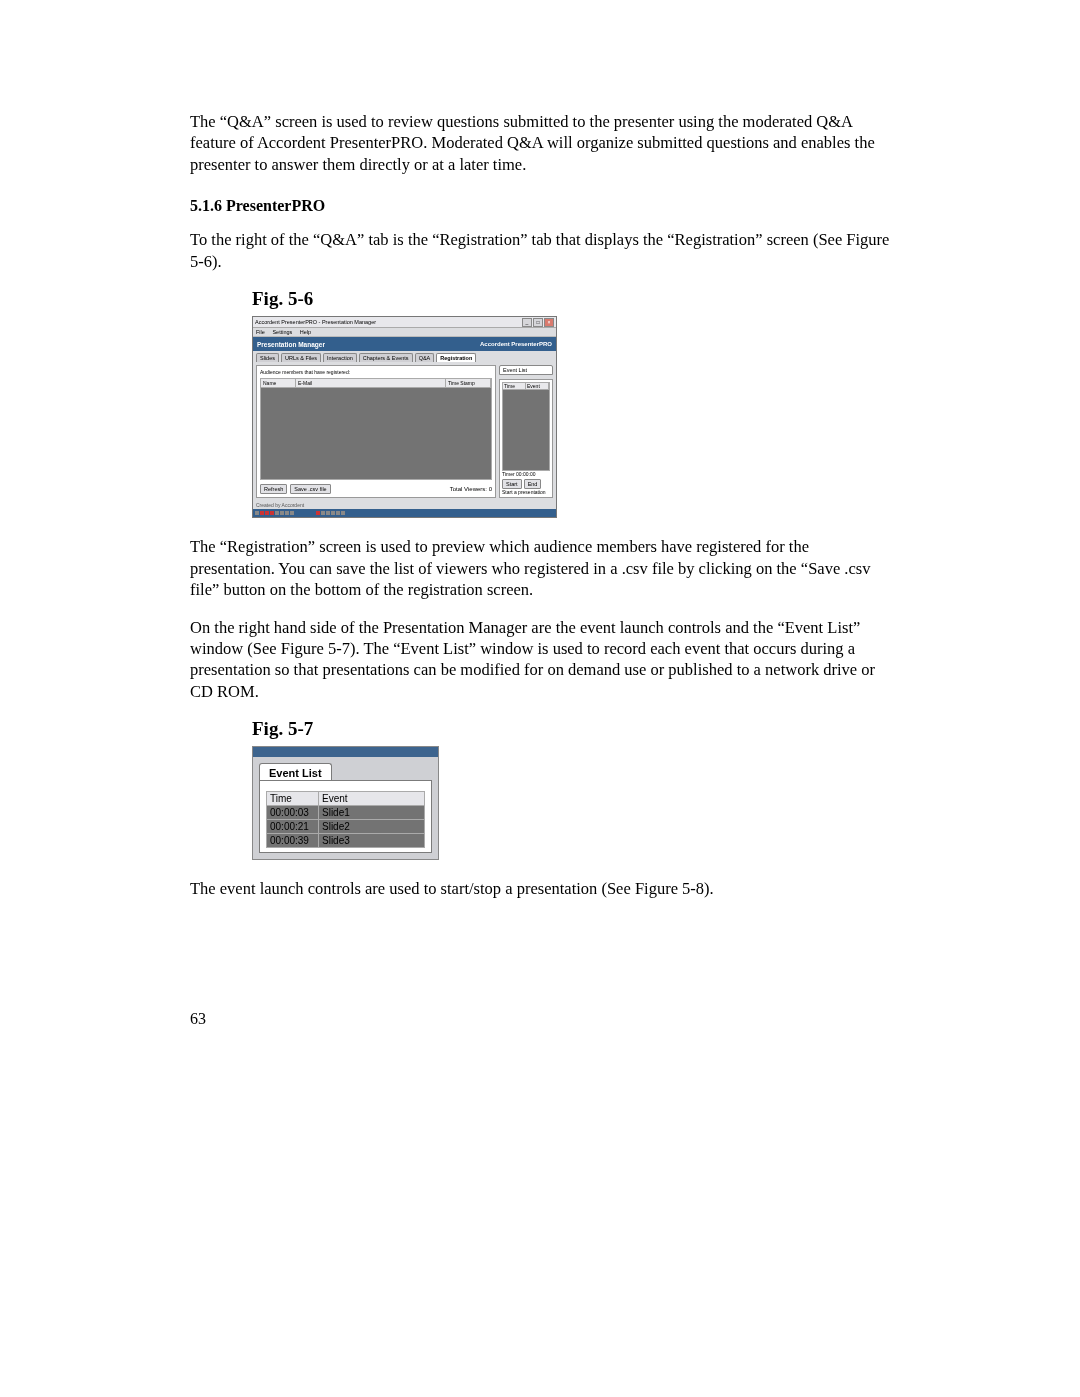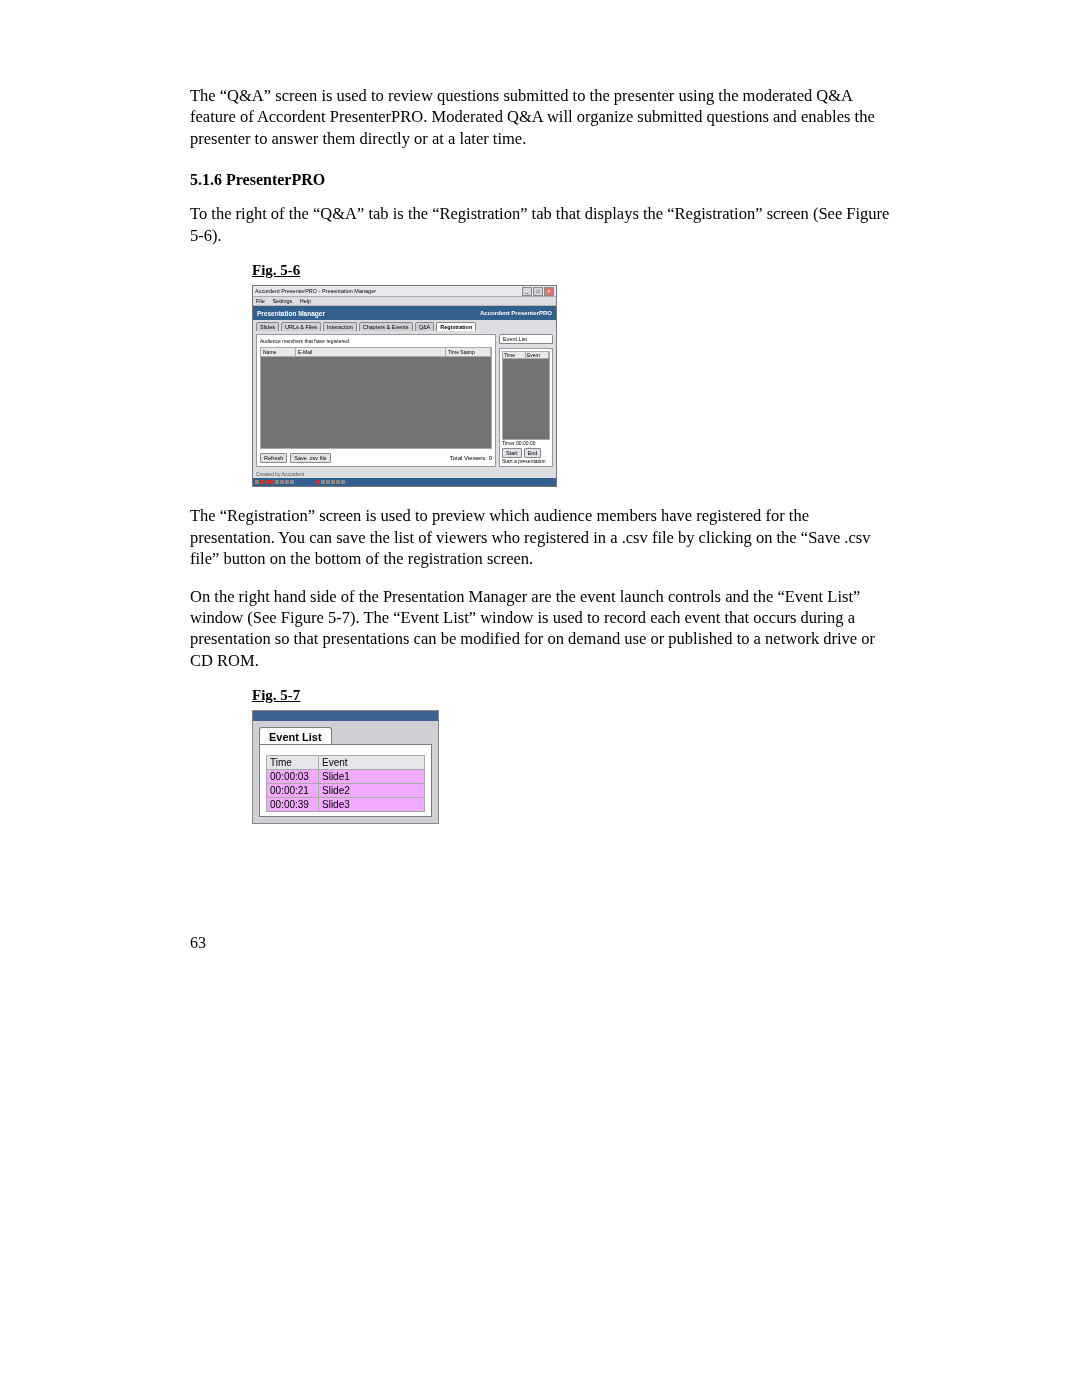--- a/index.html
+++ b/index.html
@@ -6,39 +6,38 @@
     margin: 0;
     padding: 0;
     background: #fff;
     font-family: "Times New Roman", Times, serif;
     font-size: 16px;
     color: #000;
     width: 1080px;
   }
   .page {
     width: 700px;
-    margin: 16px auto;
-    padding-top: 69px;
+    margin: 0 auto;
+    padding-top: 111px;
     padding-bottom: 60px;
   }
   p.body {
     font-size: 16.5px;
     line-height: 1.3;
     margin: 0 0 16px 0;
   }
   h3.section {
     font-size: 16px;
     font-weight: bold;
     margin: 22px 0 14px 0;
   }
   .fig-label {
-    font-size: 15px;
+    font-size: 19px;
     font-weight: bold;
     margin: 10px 0 6px 62px;
-    text-decoration: underline;
   }
   .page-num {
     font-size: 16px;
     margin-top: 110px;
   }
 
   
   .fig56 {
     width: 303px;
     margin-left: 62px;
@@ -178,21 +177,21 @@
     background:#fff;
     border:1px solid #7b7b7b;
     margin-top:-1px;
     padding:10px 6px 4px 6px;
   }
   .fig57 table{
     border-collapse:collapse; width:100%; font-size:10px; table-layout:fixed;
   }
   .fig57 th,.fig57 td{
     border:1px solid #aaa; padding:1px 3px; text-align:left;
-    background:#f0abfc;
+    background:#737373;
   }
   .fig57 th{ background:#e6e6ea; font-weight:normal;}
   .fig57 col.time{width:52px;}
 </style>
 </head>
 <body>
 
 <div class="page">
 
   <p class="body">The “Q&amp;A” screen is used to review questions submitted to the presenter using the moderated Q&amp;A feature of Accordent PresenterPRO.  Moderated Q&amp;A will organize submitted questions and enables the presenter to answer them directly or at a later time.</p>
@@ -316,15 +315,16 @@
             <tr>
               <td>00:00:39</td>
               <td>Slide3</td>
             </tr>
           </tbody>
         </table>
       </div>
     </div>
   </div>
 
+  <p class="body" style="margin-top:18px">The event launch controls are used to start/stop a presentation (See Figure 5-8).</p>
 
   <div class="page-num">63</div>
 </div>
 
 </body></html>

